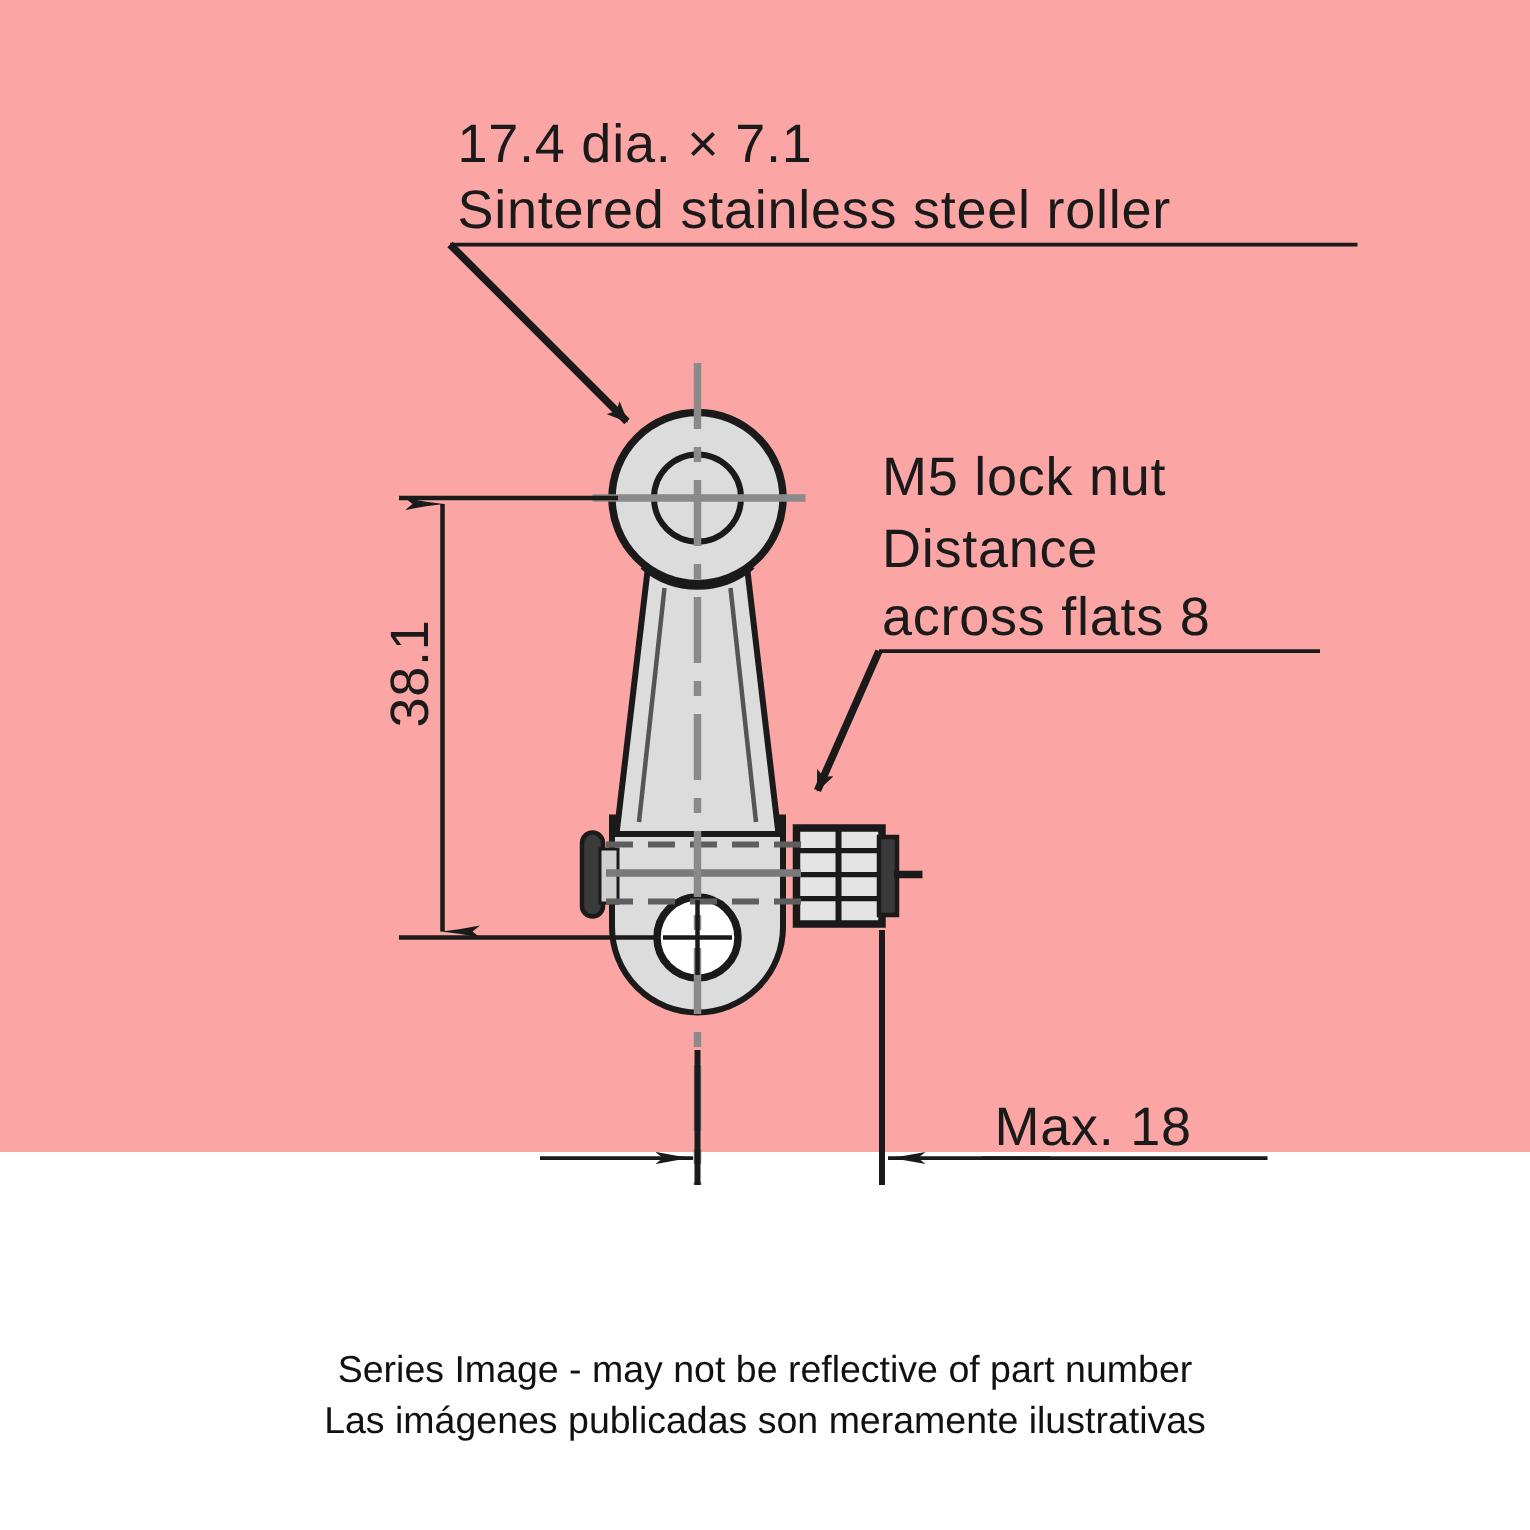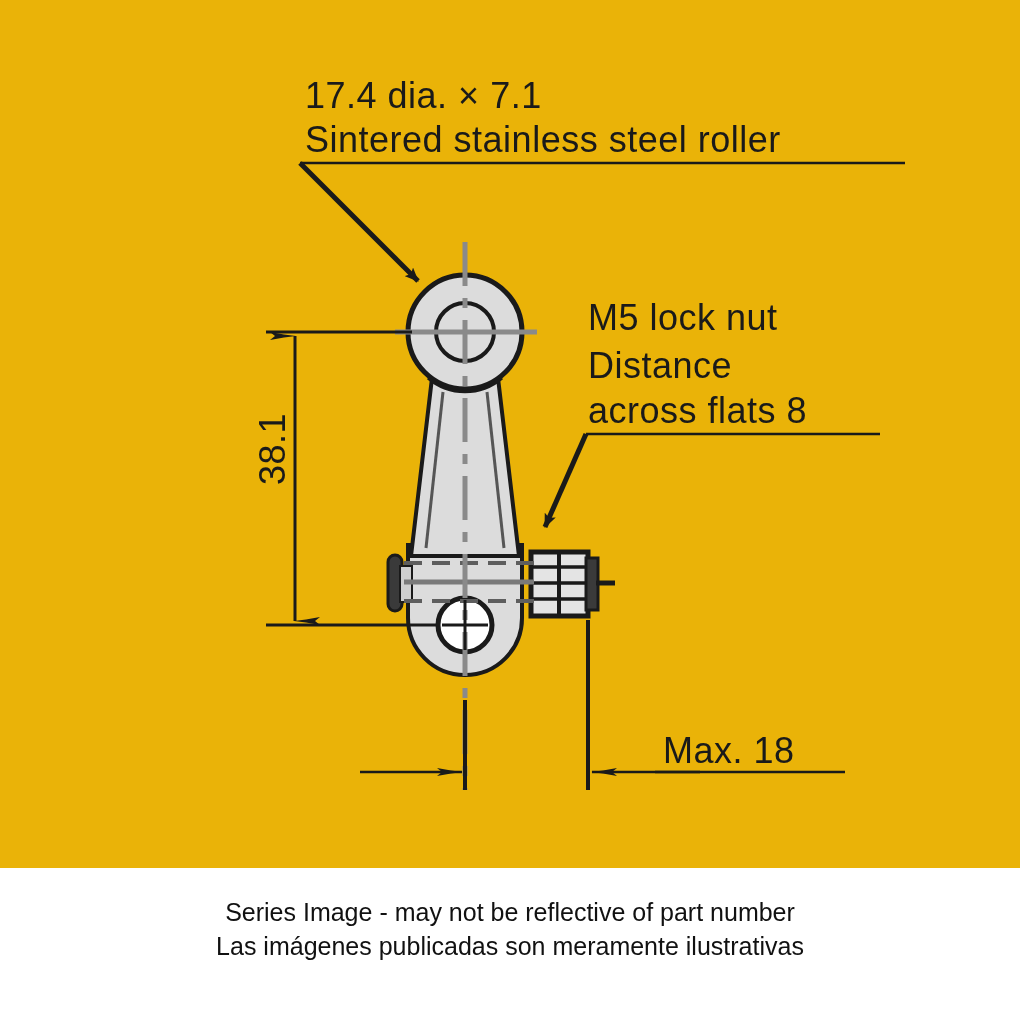--- a/index.html
+++ b/index.html
@@ -10,22 +10,22 @@
   }
   body {
     width: 1020px;
     height: 1020px;
     font-family: "Liberation Sans", sans-serif;
     overflow: hidden;
   }
   #page {
     position: relative;
     width: 1020px;
-    height: 868px;
-    background: #eab308;
+    height: 768px;
+    background: #fca5a5;
   }
   #drawing {
     position: absolute;
     left: 0;
     top: 0;
     width: 1020px;
     height: 1020px;
   }
   .dwg-text {
     font-family: "Liberation Sans", sans-serif;

